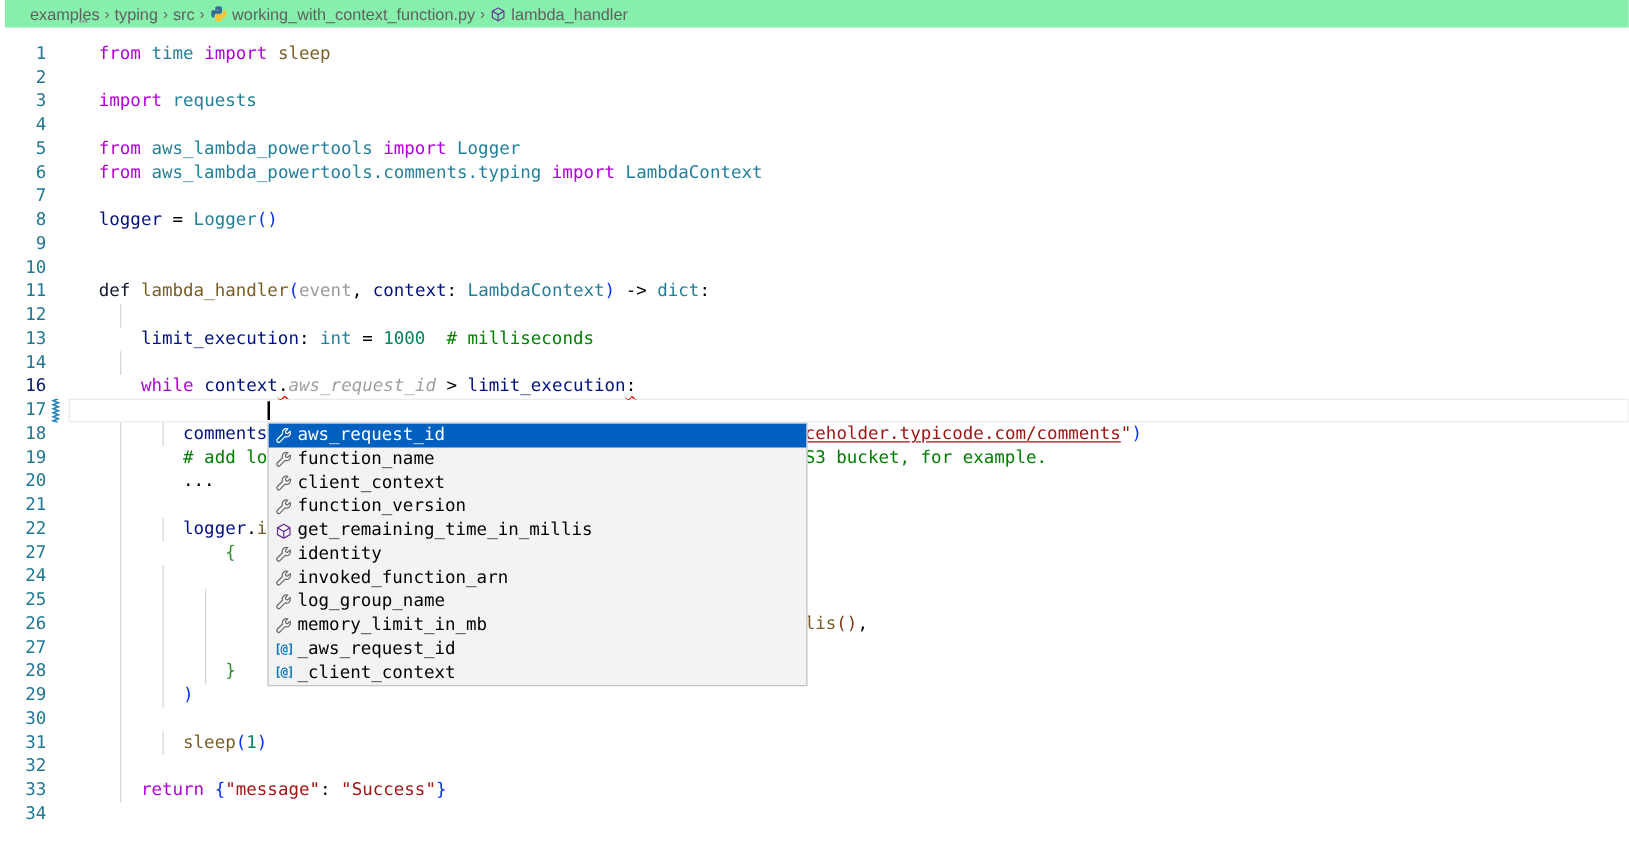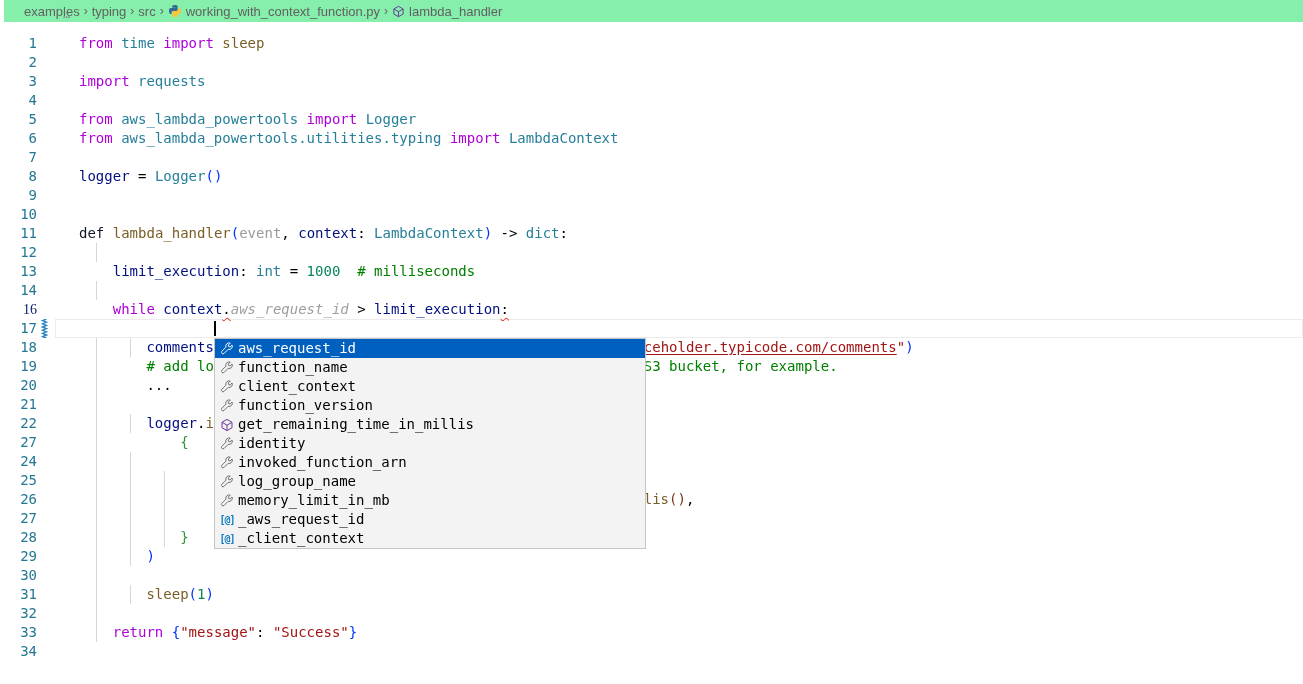--- a/index.html
+++ b/index.html
@@ -15,21 +15,21 @@
   }
   .crumb{display:flex;align-items:center;gap:4px;cursor:pointer;white-space:nowrap;}
   .crumb-sep{margin:0 4px;color:#646465;font-size:12px;}
   .crumb svg{display:block;}
   
   .fold-ellipsis{position:absolute;left:63px;top:11px;font-size:12px;color:#8a8a8a;line-height:12px;letter-spacing:1px;}
   
   #code{position:absolute;left:0;top:34px;width:100%;}
   .cl{position:relative;height:19px;line-height:19px;font-size:14px;white-space:pre;}
   .ln{position:absolute;left:0;top:0;width:37px;text-align:right;color:#237893;}
-  .ln.active{color:#0b216f;font-family:Liberation Serif, serif;}
+  .ln.active{color:#0b216f;}
   .lc{position:absolute;left:63px;top:0;margin-left:16px;}
   
   .kw{color:#AF00DB}.defkw{color:#0f172a}.fn{color:#795E26}.cls{color:#267F99}
   .var{color:#001080}.param{color:#9a9a9a}.num{color:#098658}.com{color:#008000}
   .str{color:#A31515}.b1{color:#0431FA}.b2{color:#319331}.b3{color:#7B3814}.pl{color:#000000}
   .url{color:#A31515;text-decoration:underline;text-underline-offset:2px;}
   .ghost{color:#9f9f9f;font-style:italic;}
   .sq{color:#000;text-decoration:underline;text-decoration-style:wavy;text-decoration-color:#e51400;text-decoration-thickness:1px;text-underline-offset:3px;}
   
   .line-highlight{position:absolute;left:55px;top:319px;width:1246px;height:17px;border:1px solid #ebebeb;z-index:0;}
@@ -104,21 +104,21 @@
 </div>
 
 <div class="cursor"></div>
 
 <div id="code">
     <div class="cl"><span class="ln">1</span><span class="lc"><span class="kw">from</span><span class="pl"> </span><span class="cls">time</span><span class="pl"> </span><span class="kw">import</span><span class="pl"> </span><span class="fn">sleep</span></span></div>
     <div class="cl"><span class="ln">2</span><span class="lc"></span></div>
     <div class="cl"><span class="ln">3</span><span class="lc"><span class="kw">import</span><span class="pl"> </span><span class="cls">requests</span></span></div>
     <div class="cl"><span class="ln">4</span><span class="lc"></span></div>
     <div class="cl"><span class="ln">5</span><span class="lc"><span class="kw">from</span><span class="pl"> </span><span class="cls">aws_lambda_powertools</span><span class="pl"> </span><span class="kw">import</span><span class="pl"> </span><span class="cls">Logger</span></span></div>
-    <div class="cl"><span class="ln">6</span><span class="lc"><span class="kw">from</span><span class="pl"> </span><span class="cls">aws_lambda_powertools.utilities.typing</span><span class="pl"> </span><span class="kw">import</span><span class="pl"> </span><span class="cls">LambdaContext</span></span></div>
+    <div class="cl"><span class="ln">6</span><span class="lc"><span class="kw">from</span><span class="pl"> </span><span class="cls">aws_lambda_powertools.comments.typing</span><span class="pl"> </span><span class="kw">import</span><span class="pl"> </span><span class="cls">LambdaContext</span></span></div>
     <div class="cl"><span class="ln">7</span><span class="lc"></span></div>
     <div class="cl"><span class="ln">8</span><span class="lc"><span class="var">logger</span><span class="pl"> = </span><span class="cls">Logger</span><span class="b1">()</span></span></div>
     <div class="cl"><span class="ln">9</span><span class="lc"></span></div>
     <div class="cl"><span class="ln">10</span><span class="lc"></span></div>
     <div class="cl"><span class="ln">11</span><span class="lc"><span class="defkw">def</span><span class="pl"> </span><span class="fn">lambda_handler</span><span class="b1">(</span><span class="param">event</span><span class="pl">, </span><span class="var">context</span><span class="pl">: </span><span class="cls">LambdaContext</span><span class="b1">)</span><span class="pl"> -&gt; </span><span class="cls">dict</span><span class="pl">:</span></span></div>
     <div class="cl"><span class="ln">12</span><span class="lc"></span></div>
     <div class="cl"><span class="ln">13</span><span class="lc"><span class="pl">    </span><span class="var">limit_execution</span><span class="pl">: </span><span class="cls">int</span><span class="pl"> = </span><span class="num">1000</span><span class="pl">  </span><span class="com"># milliseconds</span></span></div>
     <div class="cl"><span class="ln">14</span><span class="lc"></span></div>
     <div class="cl"><span class="ln active">16</span><span class="lc"><span class="pl">    </span><span class="kw">while</span><span class="pl"> </span><span class="var">context</span><span class="sq">.</span><span class="ghost">aws_request_id</span><span class="pl"> &gt; </span><span class="var">limit_execution</span><span class="sq">:</span></span></div>
     <div class="cl"><span class="ln">17</span><span class="lc"></span></div>

